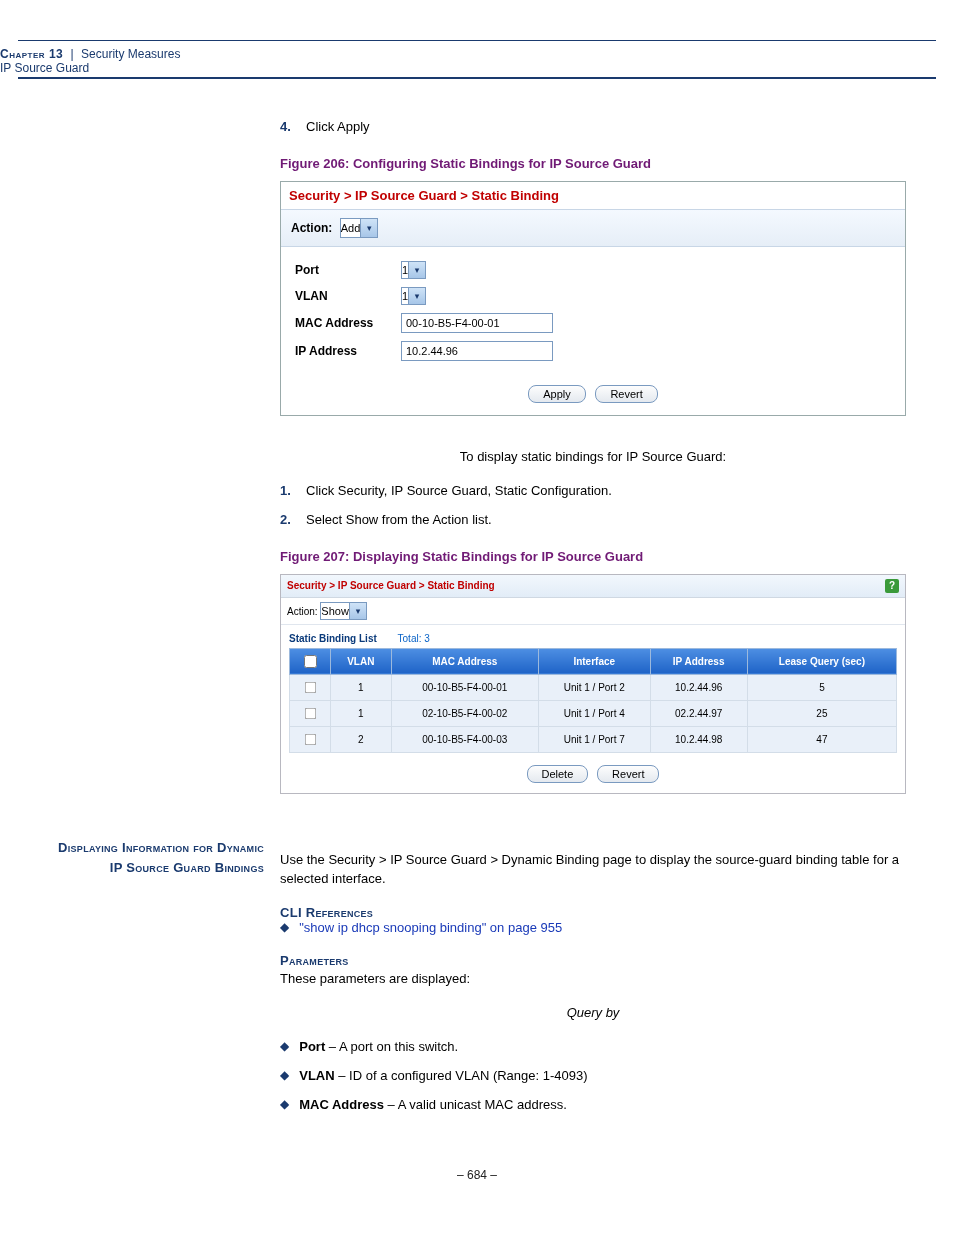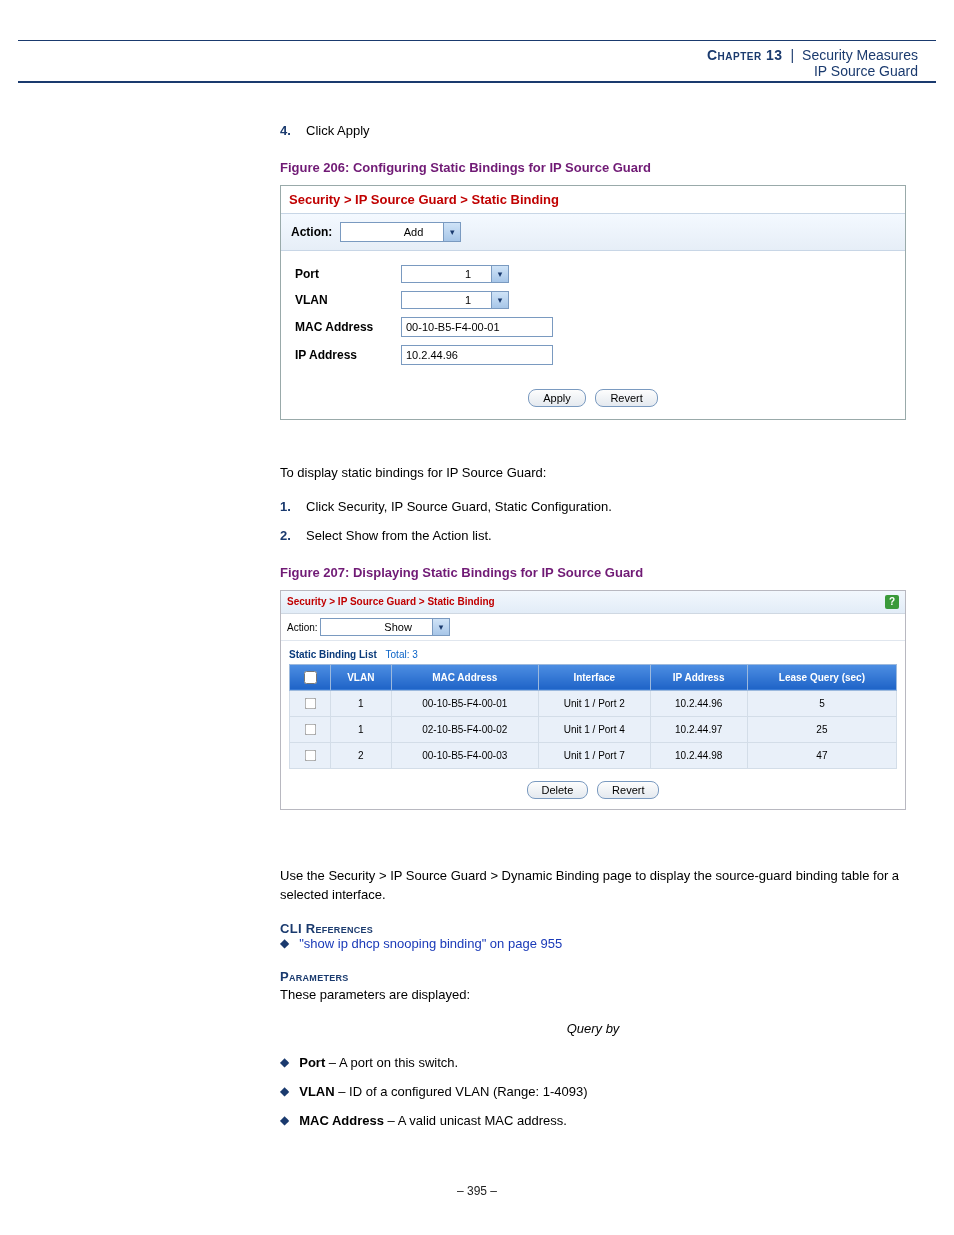--- a/index.html
+++ b/index.html
@@ -11,24 +11,23 @@
   }
   .page {
     width: 954px;
     margin: 0 auto;
     position: relative;
     padding-bottom: 40px;
   }
   .header-rule-top { border-top: 1px solid #1a3a6e; margin: 40px 18px 0 18px; }
   .header-rule-bot { border-top: 2px solid #1a3a6e; margin: 2px 18px 0 18px; }
   .header-text {
-    text-align: right;
     color: #1a3a6e;
     font-family: Verdana, sans-serif;
-    font-size: 14px;
+    font-size: 12px;
     padding: 6px 36px 0 0;
   }
   .chapter-label { font-weight: bold; font-variant: small-caps; letter-spacing: 0.5px; }
   .header-sep { color: #1a3a6e; padding: 0 4px; }
   .content {
     margin: 40px 48px 0 48px;
   }
   .body-col {
     margin-left: 232px;
   }
@@ -65,21 +64,21 @@
   }
   .panel-actionbar label { font-weight: bold; margin-right: 4px; }
   .action-select {
     display: inline-flex;
     align-items: center;
     border: 1px solid #7a9ac0;
     background: #fff;
     font-size: 11px;
     height: 18px;
   }
-  .action-select .val { padding: 0 20px; margin-left: 43px; }
+  .action-select .val { padding: 0 0; }
   .action-select .btn {
     width: 16px; height: 100%;
     background: linear-gradient(#cfe3f7,#a7c6e8);
     border-left: 1px solid #7a9ac0;
     display: flex; align-items: center; justify-content: center;
     color: #1a3a6e; font-size: 9px;
   }
   .action-select-small { height: 16px; }
   .panel-form {
     padding: 14px 14px 6px 14px;
@@ -104,21 +103,21 @@
     font-family: Tahoma, sans-serif;
   }
   .panel2 { border: 1px solid #b8b8c0; font-family: Tahoma, Arial, sans-serif; font-size: 10px; }
   .panel2-top { display:flex; justify-content: space-between; align-items:center; background: linear-gradient(#f2f7fd,#e2ecf7); border-bottom:1px solid #cfd8e2; padding:4px 6px; }
   .panel2-crumb { font-weight:bold; }
   .panel2-crumb .sec { color:#c00000; }
   .help-icon { width:14px; height:14px; background:#3a9a3a; color:#fff; border-radius:2px; display:flex; align-items:center; justify-content:center; font-weight:bold; font-size:10px; }
   .panel2-action { padding:4px 6px; border-bottom:1px solid #e0e6ee; }
   .panel2-list { padding: 8px 8px 4px 8px; }
   .list-title { color:#0a3a7a; font-weight:bold; display:inline; }
-  .list-total { color:#0a63c7; padding-left:6px; }
+  .list-total { color:#0a63c7; padding-left:6px;margin-left:12px; }
   table.bind-tbl { width:100%; border-collapse: collapse; margin-top:4px; }
   table.bind-tbl th {
     background: linear-gradient(#4e8fe3,#1e63c7);
     color:#fff; font-weight:bold; font-size:10px;
     border:1px solid #9cb9dd; padding:3px 6px; text-align:center;
   }
   table.bind-tbl td {
     border:1px solid #d3dde8; padding:3px 6px; text-align:center; background:#e9f0f9;
   }
   .hdr-check { width:28px; }
@@ -205,21 +204,21 @@
             <div class="form-label">IP Address</div>
             <input class="text-input" value="10.2.44.96" style="">
           </div>
         </div>
         <div class="panel-buttons">
           <span class="win-btn">Apply</span>
           <span class="win-btn">Revert</span>
         </div>
       </div>
 
-      <p class="para" style="margin-top:44px;">To display static bindings for IP Source Guard:</p>
+      <p class="para" style="margin-top:32px;text-align:center;">To display static bindings for IP Source Guard:</p>
 
       <div class="ol-item">
         <div class="ol-num">1.</div>
         <div>Click Security, IP Source Guard, Static Configuration.</div>
       </div>
       <div class="ol-item">
         <div class="ol-num">2.</div>
         <div>Select Show from the Action list.</div>
       </div>
 
@@ -263,21 +262,21 @@
                   <td>00-10-B5-F4-00-01</td>
                   <td>Unit 1 / Port 2</td>
                   <td>10.2.44.96</td>
                   <td>5</td>
                 </tr>
                 <tr>
                   <td class="cell-check"><input type="checkbox" style=""></td>
                   <td>1</td>
                   <td>02-10-B5-F4-00-02</td>
                   <td>Unit 1 / Port 4</td>
-                  <td>10.2.44.97</td>
+                  <td>02.2.44.97</td>
                   <td>25</td>
                 </tr>
                 <tr>
                   <td class="cell-check"><input type="checkbox" style=""></td>
                   <td>2</td>
                   <td>00-10-B5-F4-00-03</td>
                   <td>Unit 1 / Port 7</td>
                   <td>10.2.44.98</td>
                   <td>47</td>
                 </tr>
@@ -286,20 +285,21 @@
         </div>
         <div class="panel2-buttons">
           <span class="win-btn">Delete</span>
           <span class="win-btn">Revert</span>
         </div>
       </div>
 
     </div>
 
     <div class="section">
+      <div class="side-head">Displaying Information for Dynamic IP Source Guard Bindings</div>
       <div class="body-col" style="margin-left:232px;">
         <p class="para">Use the Security &gt; IP Source Guard &gt; Dynamic Binding page to display the source-guard binding table for a selected interface.</p>
 
         <div class="subhead-blue">CLI References</div>
         <div class="bullet-row">
           <span class="diamond">◆</span>
           <span class="link-blue">"show ip dhcp snooping binding" on page 955</span>
         </div>
 
         <div class="subhead-blue" style="margin-top:18px;">Parameters</div>
@@ -317,16 +317,16 @@
               <span><b>VLAN</b> – ID of a configured VLAN (Range: 1-4093)</span>
             </div>
             <div class="bullet-row">
               <span class="diamond">◆</span>
               <span><b>MAC Address</b> – A valid unicast MAC address.</span>
             </div>
           </div>
       </div>
     </div>
 
-    <div class="pagenum">–  395  –</div>
+    <div class="pagenum">–  684  –</div>
 
   </div>
 </div>
 
 </body></html>

